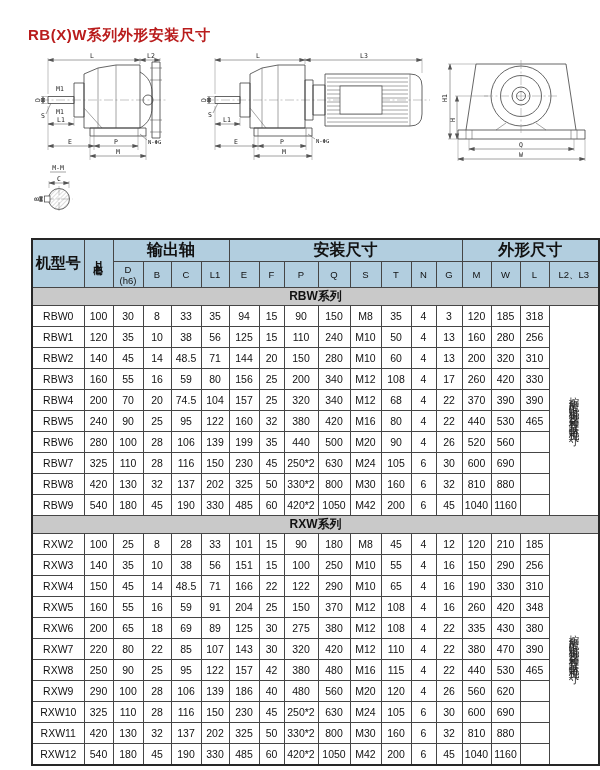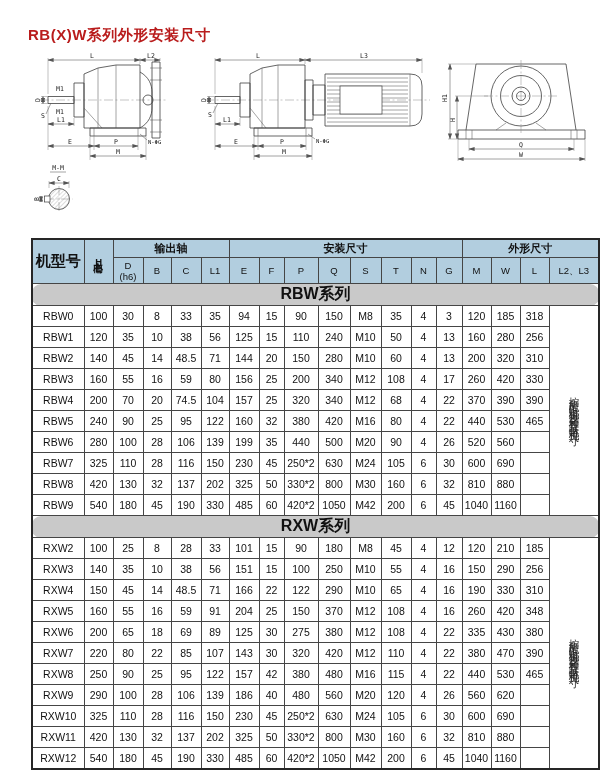--- a/index.html
+++ b/index.html
@@ -20,27 +20,27 @@
   .ext{stroke:#777;stroke-width:0.45;fill:none;}
   .cl{stroke:#888;stroke-width:0.5;fill:none;stroke-dasharray:9 2.5 2 2.5;}
   .lab{font-size:6.5px;fill:#222;text-anchor:middle;font-family:"DejaVu Sans Mono","Liberation Mono",monospace;}
   .lab-s{font-size:5.5px;fill:#222;text-anchor:start;font-family:"DejaVu Sans Mono","Liberation Mono",monospace;}
   
   .table-wrap{position:absolute;left:31px;top:238px;width:562px;}
   table{border-collapse:collapse;table-layout:fixed;width:562px;border:2px solid #262626;}
   th,td{border:1px solid #454545;text-align:center;vertical-align:middle;
         padding:0;overflow:hidden;}
   thead th{background:var(--header-bg,#b2cedf);}
-  .group-h{font-size:11px;font-weight:bold;height:17px;}
+  .group-h{font-size:16px;font-weight:bold;height:17px;}
   .sub-h{font-size:9.5px;font-weight:normal;height:25px;white-space:pre-line;line-height:11px;}
   .model-h{font-size:15px;font-weight:bold;}
   .vh{writing-mode:vertical-rl;text-orientation:upright;font-size:9.5px;
       letter-spacing:0.5px;font-weight:bold;display:inline-block;line-height:1;}
   td.cell{height:20px;font-size:10.5px;background:#fff;}
-  td.band{background:var(--band-bg,#c9c9c9);font-size:16px;font-weight:bold;height:16px;border-radius:9px;}
+  td.band{background:var(--band-bg,#c9c9c9);font-size:12px;font-weight:bold;height:16px;}
   td.note-cell{background:#fff;}
   .vnote{writing-mode:vertical-rl;text-orientation:upright;font-size:10.5px;
          letter-spacing:3px;display:inline-block;line-height:1.1;color:#222;}
 </style>
 </head>
 <body>
 
 <div class="page-title">RB(X)W系列外形安装尺寸</div>
 
 <svg class="drawings" viewBox="0 0 600 185" xmlns="http://www.w3.org/2000/svg">

